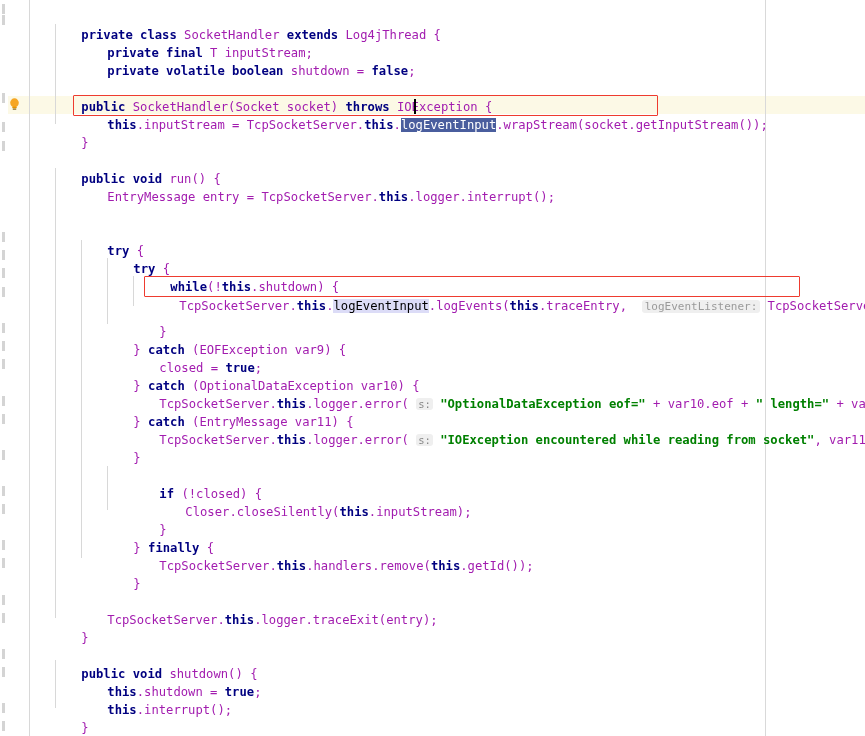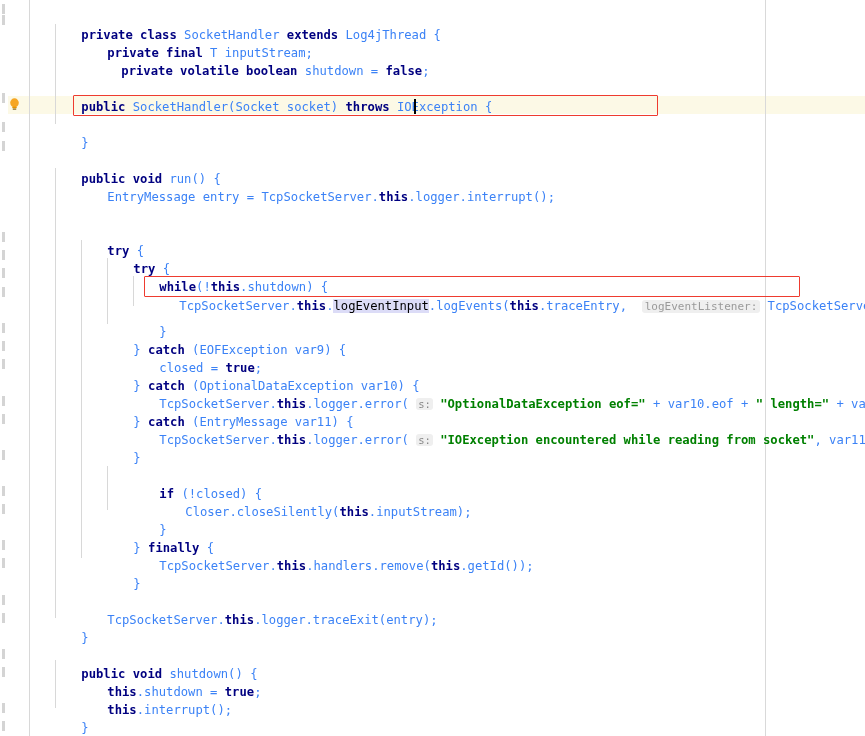--- a/index.html
+++ b/index.html
@@ -77,21 +77,21 @@
     position: absolute;
     left: 0;
     white-space: pre;
     height: 18px;
     line-height: 18px;
   }
 
   
   .kw      { color: #000080; font-weight: bold; }
   .str     { color: #008000; font-weight: bold; }
-  .plain   { color: #3b82f6; }
+  .plain   { color: #a21caf; }
 
   
   .sel-hit {
     background: #4a5e9e;
     color: #ffffff;
   }
   
   .use-hit {
     background: #dcdcf7;
   }
@@ -183,28 +183,31 @@
   <div class="right-margin" style="left:765px;"></div>
 
   <div class="line" style="top:8px;  left:52px;">
     <span class="kw">private class </span><span class="plain">SocketHandler </span><span class="kw">extends </span><span class="plain">Log4jThread {</span>
   </div>
 
   <div class="line" style="top:26px; left:78px;">
     <span class="kw">private final </span><span class="plain">T inputStream;</span>
   </div>
 
-  <div class="line" style="top:44px; left:92px;">
+  <div class="line" style="top:44px; left:78px;">
     <span class="kw">private volatile boolean </span><span class="plain">shutdown = </span><span class="kw">false</span><span class="plain">;</span>
   </div>
 
   <div class="line" style="top:80px; left:52px;">
     <span class="kw">public </span><span class="plain">SocketHandler(Socket socket) </span><span class="kw">throws </span><span class="plain">IOException {</span>
   </div>
 
+  <div class="line" style="top:98px; left:78px;">
+    <span class="kw">this</span><span class="plain">.inputStream = TcpSocketServer.</span><span class="kw">this</span><span class="plain">.</span><span class="sel-hit">logEventInput</span><span class="plain">.wrapStream(socket.getInputStream());</span>
+  </div>
   <div class="caret" style="left:414px; top:99px; height:15px;"></div>
   <div class="match-box" style="left:73px; top:95px; width:585px; height:21px;"></div>
 
   <div class="line" style="top:116px; left:52px;">
     <span class="plain">}</span>
   </div>
 
   <div class="line" style="top:152px; left:52px;">
     <span class="kw">public void </span><span class="plain">run() {</span>
   </div>
@@ -215,21 +218,21 @@
 
 
   <div class="line" style="top:224px; left:78px;">
     <span class="kw">try </span><span class="plain">{</span>
   </div>
 
   <div class="line" style="top:242px; left:104px;">
     <span class="kw">try </span><span class="plain">{</span>
   </div>
 
-  <div class="line" style="top:260px; left:130px;">
+  <div class="line" style="top:260px; left:141px;">
     <span class="kw">while</span><span class="plain">(!</span><span class="kw">this</span><span class="plain">.shutdown) {</span>
   </div>
 
   <div class="line" style="top:279px; left:150px;">
     <span class="plain">TcpSocketServer.</span><span class="kw">this</span><span class="plain">.</span><span class="use-hit">logEventInput</span><span class="plain">.logEvents(</span><span class="kw">this</span><span class="plain">.traceEntry,  </span><span class="hint">logEventListener:</span><span class="plain"> TcpSocketServer.</span>
   </div>
   <div class="match-box" style="left:144px; top:276px; width:656px; height:21px;"></div>
 
   <div class="line" style="top:305px; left:130px;">
     <span class="plain">}</span>

